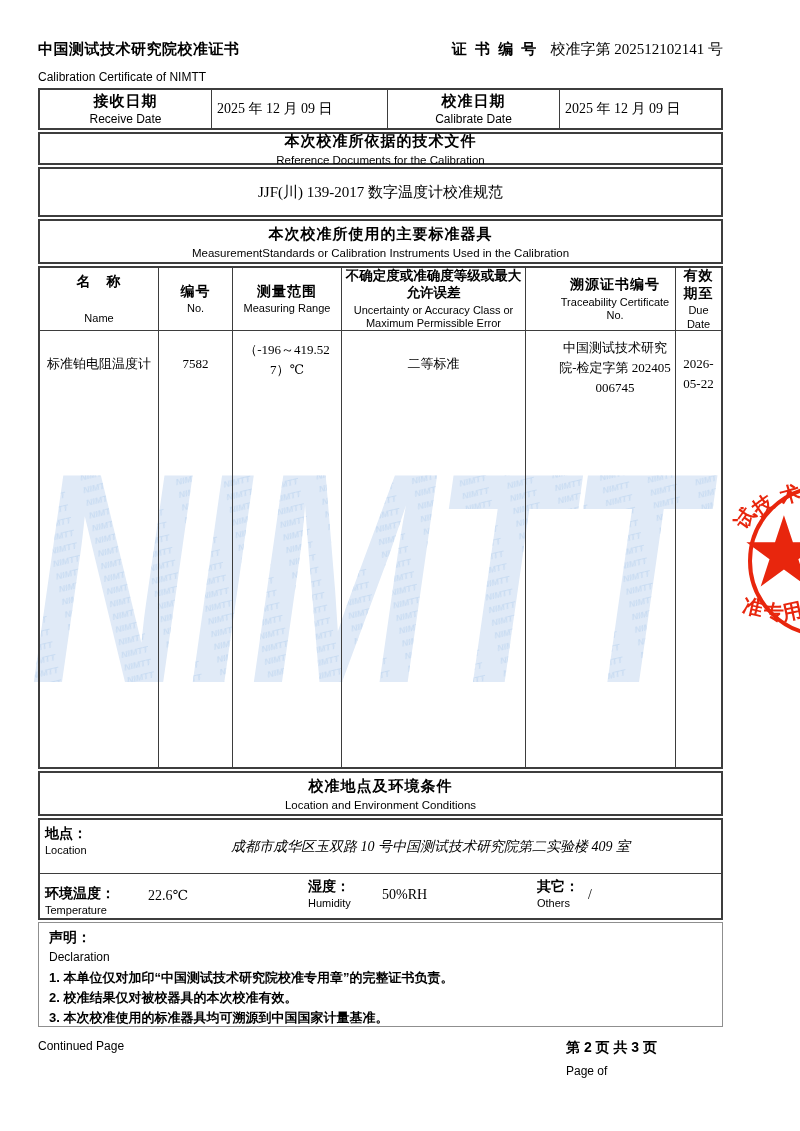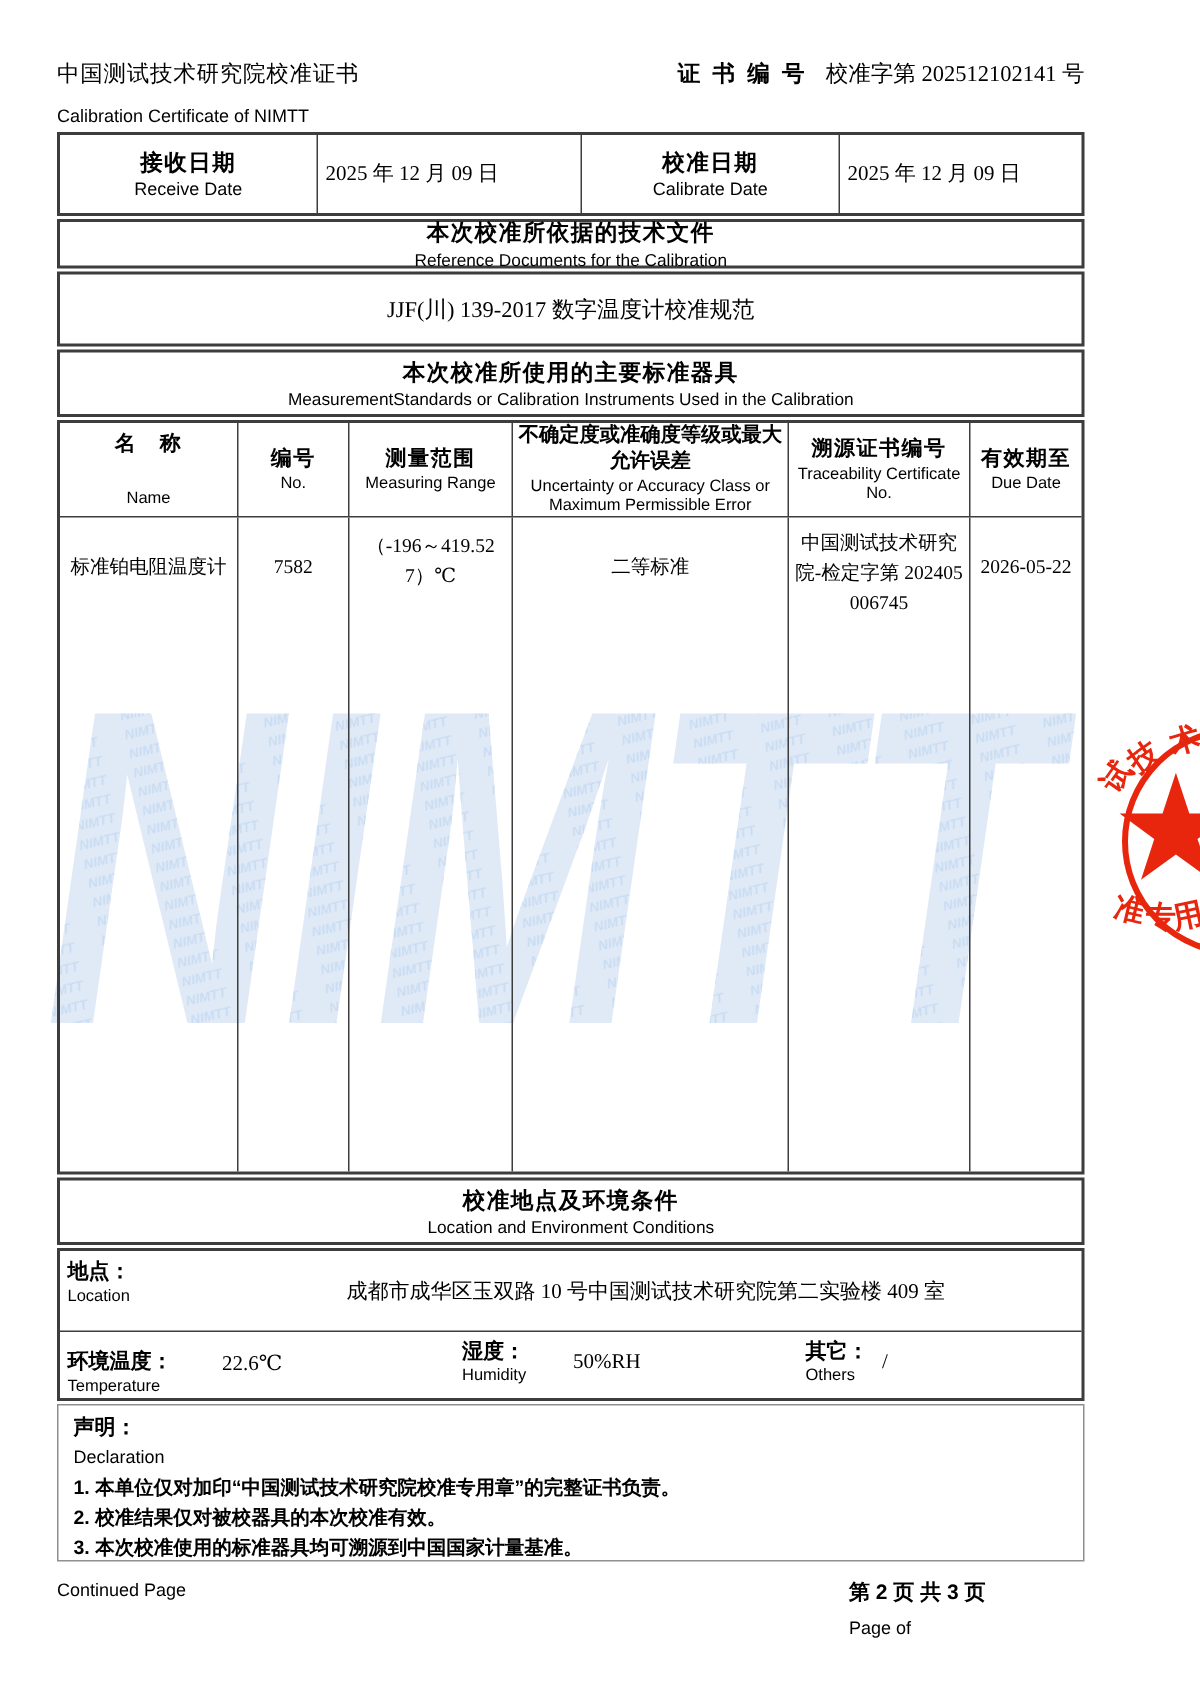--- a/index.html
+++ b/index.html
@@ -3,36 +3,36 @@
 <meta charset="utf-8">
 <style>
   html,body{margin:0;padding:0;background:#fff;}
   .page{position:relative;width:800px;height:1131px;background:#fff;overflow:hidden;z-index:0;
         font-family:"Liberation Sans","DejaVu Sans",sans-serif;color:#000;}
   .content{position:absolute;left:38px;top:0;width:685px;padding-top:88px;box-sizing:border-box;}
   .serif{font-family:"Liberation Serif","DejaVu Serif",serif;}
 
   
   .hdr{position:absolute;left:38px;top:40px;width:685px;display:flex;justify-content:space-between;}
-  .hdr .title-cn{font-size:15px;font-weight:normal;letter-spacing:.5px;}
+  .hdr .title-cn{font-size:15px;font-weight:bold;letter-spacing:.5px;}
   .hdr .title-en{font-size:12px;margin-top:11px;}
   .hdr-right .certline{font-size:15px;}
   .hdr-right .certline .lbl{font-weight:bold;letter-spacing:2px;}
   .hdr-right .certline .val{font-family:"Liberation Serif","DejaVu Serif",serif;font-size:15px;margin-left:8px;}
   .hdr-right .cert-en{font-size:12px;margin-top:10px;}
 
   
   .blk{box-sizing:border-box;width:685px;border:2px solid #3d3d3d;margin-top:2px;background:transparent;}
   .blk:first-child{margin-top:0;}
   .sechdr{display:flex;flex-direction:column;align-items:center;justify-content:center;text-align:center;}
   .sechdr .cn{font-size:15px;font-weight:bold;letter-spacing:1px;}
   .sechdr .en{font-size:11.5px;margin-top:3px;}
 
   
-  .t-dates{height:56px;display:flex;}
+  .t-dates{height:42px;display:flex;}
   .t-dates .cell{box-sizing:border-box;border-right:1px solid #3d3d3d;display:flex;flex-direction:column;
                  align-items:center;justify-content:center;}
   .t-dates .cell:last-child{border-right:none;}
   .t-dates .lblcell .cn{font-size:15px;font-weight:bold;letter-spacing:1px;}
   .t-dates .lblcell .en{font-size:12px;margin-top:1px;}
   .t-dates .valcell{align-items:flex-start;padding-left:5px;}
   .t-dates .valcell .v{font-size:14px;}
   .dc1{width:172px;} .dc2{width:176px;} .dc3{width:172px;} .dc4{flex:1;}
 
   
@@ -40,37 +40,37 @@
   .t-ref .doc{font-size:15px;}
 
   .h44{height:33px;} .h45{height:45px;}
 
   
   .t-std .hrow{display:flex;height:62px;border-bottom:1px solid #3d3d3d;}
   .t-std .drow{display:flex;height:436px;position:relative;}
   .t-std .c{box-sizing:border-box;border-right:1px solid #3d3d3d;display:flex;flex-direction:column;
             align-items:center;justify-content:center;text-align:center;padding:1px 2px;}
   .t-std .c:last-child{border-right:none;}
-  .sc1{width:119px;gap:20px;} .sc2{width:74px;} .sc3{width:109px;} .sc4{width:184px;} .sc5{width:121px;} .sc6{flex:1;}
+  .sc1{width:119px;gap:20px;} .sc2{width:74px;} .sc3{width:109px;} .sc4{width:184px;} .sc5{width:121px;margin-left:29px;} .sc6{flex:1;}
   .t-std .hrow .cn{font-size:14px;font-weight:bold;letter-spacing:1px;line-height:1.25;}
   .t-std .hrow .sc4 .cn{font-size:13.5px;letter-spacing:0;}
   .t-std .hrow .en{font-size:11px;margin-top:2px;line-height:1.2;}
   .t-std .drow .c{justify-content:flex-start;font-size:13px;line-height:1.55;}
   .t-std .drow .c .v{display:block;}
   .mt22{margin-top:22px;} .mt8{margin-top:8px;} .mt6{margin-top:6px;}
   .wrapall{word-break:break-all;}
 
   
   .t-loc .rowA{position:relative;height:53px;border-bottom:1px solid #3d3d3d;}
   .t-loc .rowB{position:relative;height:44px;}
   .flabel{position:absolute;}
   .flabel .cn{font-size:14px;font-weight:bold;}
   .flabel .en{font-size:11px;margin-top:1px;}
   .addr{position:absolute;left:105px;right:5px;top:0;bottom:0;display:flex;align-items:center;
-        justify-content:center;font-size:14px;}
+        justify-content:center;font-size:14px;font-style:italic;}
   .fval{position:absolute;font-size:14px;top:13px;}
 
   
   .t-decl{box-sizing:border-box;width:685px;border:1px solid #8f8f8f;margin-top:2px;height:105px;
           padding:6px 10px;}
   .t-decl .cn{font-size:14px;font-weight:bold;}
   .t-decl .en{font-size:12px;margin:3px 0 4px;}
   .t-decl .item{font-size:13px;font-weight:bold;line-height:20px;}
 
   

